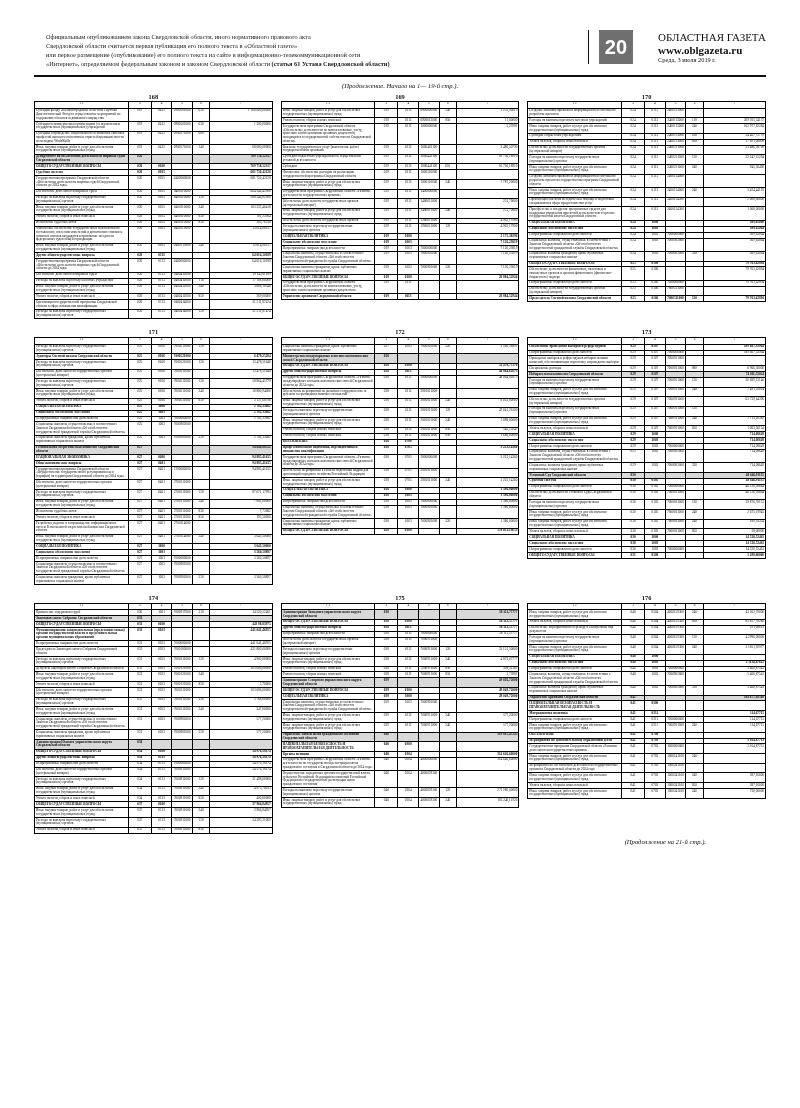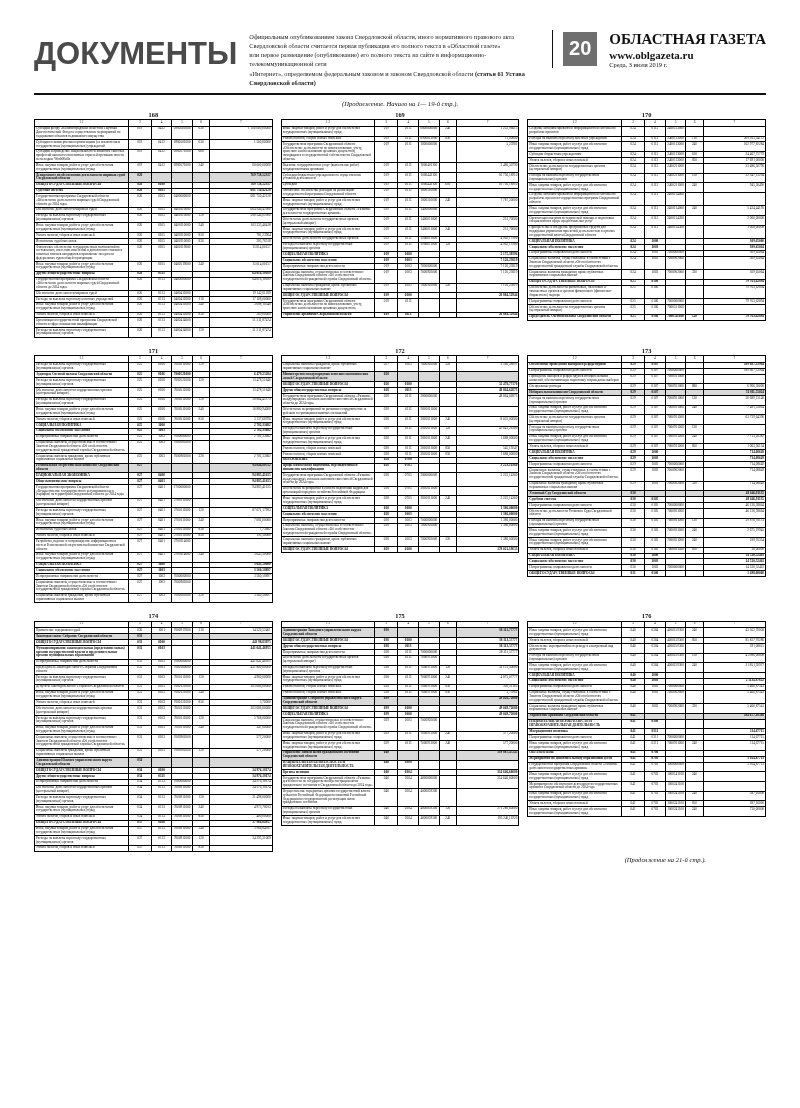--- a/index.html
+++ b/index.html
@@ -35,37 +35,37 @@
   }
   .masthead-note{
     flex:1;
     padding:2px 10px 0 12px;
     font-size:6.3px;
     line-height:1.45;
     color:#222;
   }
   .masthead-note b{font-weight:bold;}
   .masthead-right{
-    display:flex;align-items:center;gap:12px;
+    display:flex;align-items:center;gap:25px;
     border-left:1px solid #111;
     padding-left:10px;
   }
   .page-num-box{
     width:34px;height:34px;
     background:#6f6f6f;
     color:#fff;
     font-family:"Liberation Sans", sans-serif;
     font-weight:bold;
     font-size:20px;
     display:flex;align-items:center;justify-content:center;
   }
   .paper-name{
     font-family:"Liberation Serif", serif;
-    font-size:15px;
-    font-weight:bold;
+    font-size:11px;
+    font-weight:normal;
     letter-spacing:.3px;
     line-height:1.25;
   }
   .paper-site{font-size:11px;font-weight:bold;}
   .paper-date{font-size:6.4px;}
 
   
   .cont-line{
     font-size:6.6px;
     font-style:italic;
@@ -128,21 +128,20 @@
 
   
   .page *{letter-spacing:0;}
 </style>
 </head>
 <body>
 
 <div class="page">
 
   <div class="masthead">
-    <div class="masthead-title">ДОКУМЕНТЫ</div>
     <div class="masthead-note">
       <div>Официальным опубликованием закона Свердловской области, иного нормативного правового акта</div>
       <div>Свердловской области считается первая публикация его полного текста в «Областной газете»</div>
       <div>или первое размещение (опубликование) его полного текста на сайте в информационно-телекоммуникационной сети</div>
       <div><span>«Интернет», определяемом федеральным законом и законом Свердловской области </span><b>(статья 61 Устава Свердловской области)</b></div>
     </div>
     <div class="masthead-right">
       <div class="page-num-box">20</div>
       <div>
         <div class="paper-name">ОБЛАСТНАЯ ГАЗЕТА</div>

